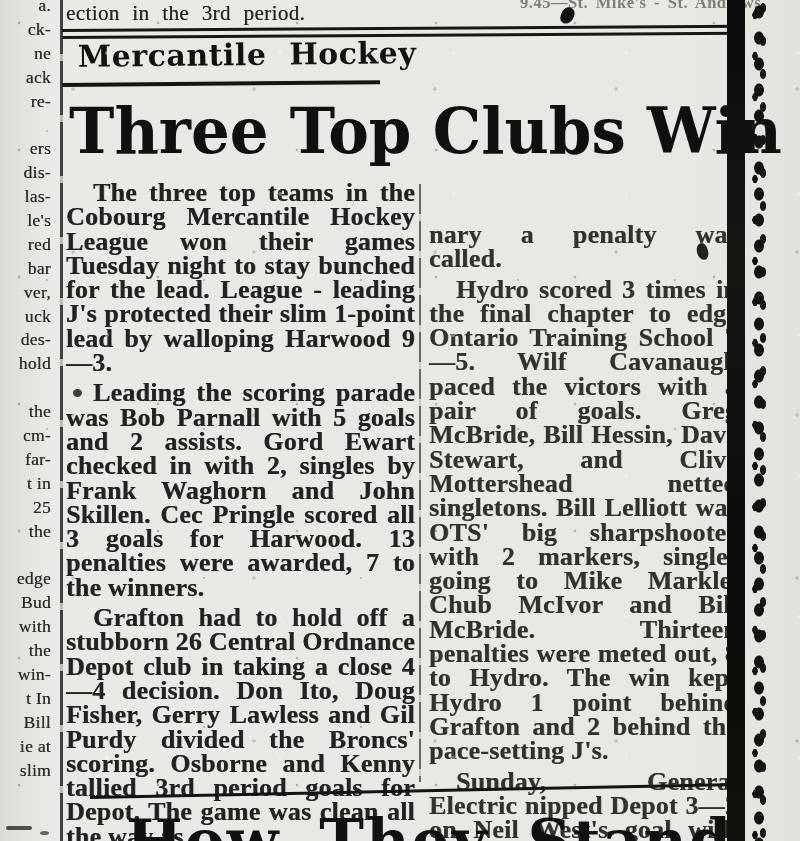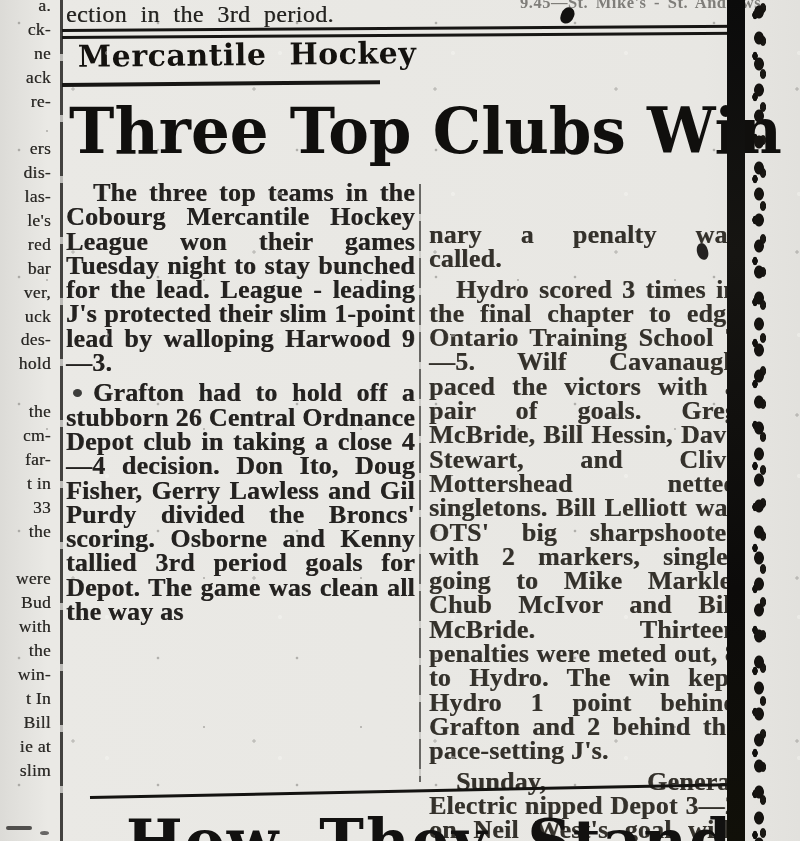--- a/index.html
+++ b/index.html
@@ -8,21 +8,21 @@
     position:relative; width:800px; height:841px; overflow:hidden;
     background: linear-gradient(90deg,#dcdbd7,#eae9e5 6%,#e8e7e3 88%,#e2e1dd);
     font-family:"Liberation Serif", serif; color:#1e1d1b;
   }
   
   .margin-col { position:absolute; left:0; top:-6px; width:57px; font-size:17.5px; color:#2a2825; text-align:right; z-index:1; }
   .frag { height:23.9px; line-height:23.9px; padding-right:6px; letter-spacing:.3px; text-shadow:.4px 0 0 rgba(40,38,34,.6); }
   .left-rule { position:absolute; left:60px; top:0; width:2.5px; height:841px; z-index:1;
     background: repeating-linear-gradient(180deg, rgba(25,24,22,.8) 0 54px, rgba(25,24,22,.22) 54px 61px); }
 
-  .prev-line { position:absolute; left:66px; top:1px; font-size:24px; word-spacing:7px; letter-spacing:.4px; color:#242320; z-index:1;
+  .prev-line { position:absolute; left:66px; top:1px; font-size:21px; word-spacing:7px; letter-spacing:.4px; color:#242320; z-index:1;
     text-shadow:.4px 0 0 rgba(35,33,30,.6); }
   .sched { position:absolute; left:520px; top:-7px; font-size:16.5px; font-weight:bold; color:rgba(40,38,34,.55);
     letter-spacing:.5px; word-spacing:3px; filter:blur(.5px); z-index:1; white-space:nowrap; }
 
   .rule-a, .rule-b { position:absolute; left:62px; width:678px; background:#171614; transform-origin:left center; z-index:1; }
   .rule-a { top:29px; height:3px; transform:rotate(-.35deg); }
   .rule-b { top:35.5px; height:2.6px; transform:rotate(-.35deg); }
 
   .kicker { position:absolute; left:78px; top:37px; margin:0; font-family:"DejaVu Serif", serif; font-weight:bold;
     font-size:30px; letter-spacing:.5px; word-spacing:12px; color:#14120f; transform:rotate(-.6deg); z-index:1; }
@@ -90,24 +90,24 @@
       <div class="frag">bar</div>
       <div class="frag">ver,</div>
       <div class="frag">uck</div>
       <div class="frag">des-</div>
       <div class="frag">hold</div>
       <div class="frag"></div>
       <div class="frag">the</div>
       <div class="frag">cm-</div>
       <div class="frag">far-</div>
       <div class="frag">t in</div>
-      <div class="frag">33</div>
+      <div class="frag">25</div>
       <div class="frag">the</div>
       <div class="frag"></div>
-      <div class="frag">were</div>
+      <div class="frag">edge</div>
       <div class="frag">Bud</div>
       <div class="frag">with</div>
       <div class="frag">the</div>
       <div class="frag">win-</div>
       <div class="frag">t In</div>
       <div class="frag">Bill</div>
       <div class="frag">ie at</div>
       <div class="frag">slim</div>
     </div>
   <div class="left-rule"></div>
@@ -118,20 +118,21 @@
   <div class="rule-a"></div>
   <div class="rule-b"></div>
 
   <h2 class="kicker">Mercantile Hockey</h2>
   <div class="kicker-rule"></div>
 
   <h1 class="headline">Three Top Clubs Win</h1>
 
   <div class="body-col body-left">
       <p class="para">The three top teams in the Cobourg Mercantile Hockey League won their games Tuesday night to stay bunched for the lead. League - leading J's protected their slim 1-point lead by walloping Harwood 9—3.</p>
+      <p class="para">Leading the scoring parade was Bob Parnall with 5 goals and 2 assists. Gord Ewart checked in with 2, singles by Frank Waghorn and John Skillen. Cec Pringle scored all 3 goals for Harwood. 13 penalties were awarded, 7 to the winners.</p>
       <p class="para">Grafton had to hold off a stubborn 26 Central Ordnance Depot club in taking a close 4—4 decision. Don Ito, Doug Fisher, Gerry Lawless and Gil Purdy divided the Broncs' scoring. Osborne and Kenny tallied 3rd period goals for Depot. The game was clean all the way as</p>
     </div>
 
   <div class="col-divider"></div>
 
   <div class="body-col body-right">
     <p class="para cont">nary a penalty was called.</p>
     <div>
         <p class="para">Hydro scored 3 times in the final chapter to edge Ontario Training School 7—5. Wilf Cavanaugh paced the victors with a pair of goals. Greg McBride, Bill Hessin, Dave Stewart, and Clive Mottershead netted singletons. Bill Lelliott was OTS' big sharpshooter with 2 markers, singles going to Mike Markle, Chub McIvor and Bill McBride. Thirteen penalties were meted out, 8 to Hydro. The win kept Hydro 1 point behind Grafton and 2 behind the pace-setting J's.</p>
         <p class="para">Sunday, General Electric nipped Depot 3—2 on Neil West's goal with less than 3 minutes left. Len Baker scored GE's other 2 goals. Petrie and Moran tallied for Army team. Winners drew 6 of 7 penalties awarded.</p>

